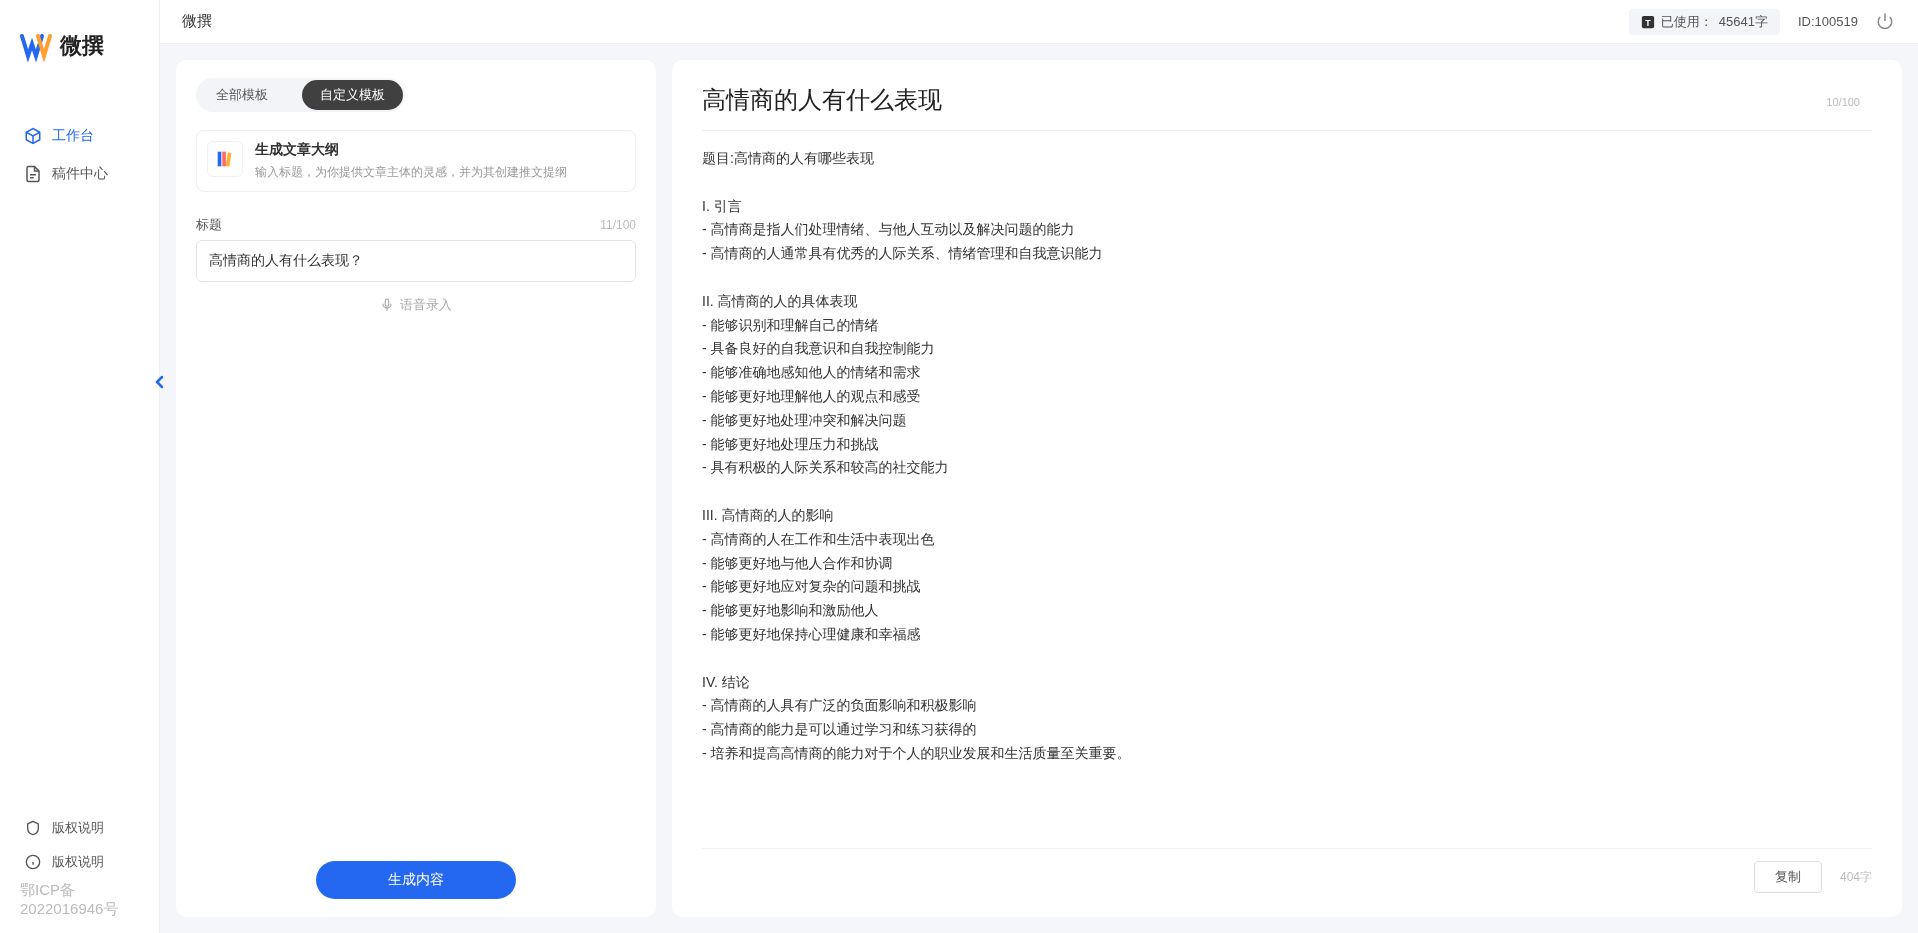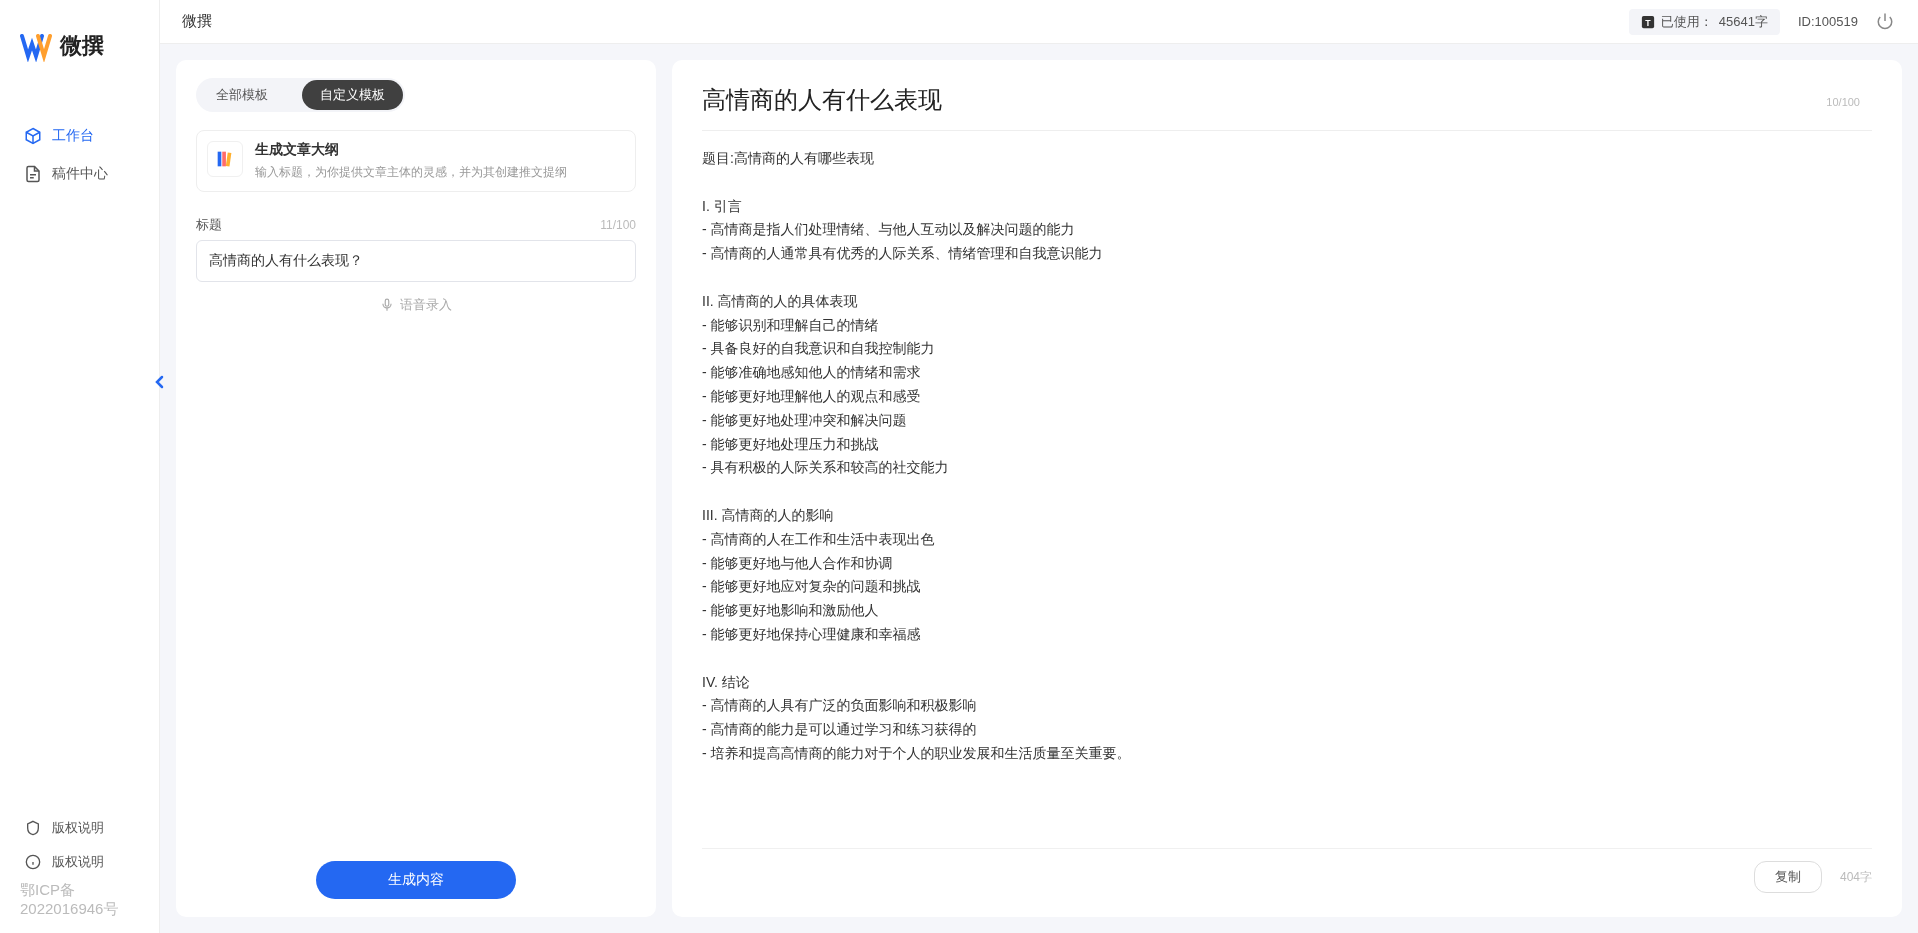--- a/index.html
+++ b/index.html
@@ -51,21 +51,21 @@
     .left-spacer { flex: 1; }
     .generate-btn { width: 200px; margin: 0 auto; padding: 10px; background: #2468f2; color: #fff; border: none; border-radius: 20px; font-size: 14px; cursor: pointer; }
     
     
     .right-panel { flex: 1; background: #fff; border-radius: 10px; padding: 24px 30px; display: flex; flex-direction: column; }
     .output-header { position: relative; border-bottom: 1px solid #eee; padding-bottom: 14px; margin-bottom: 16px; }
     .output-title { font-size: 24px; font-weight: 500; color: #222; font-family: Liberation Serif, serif; }
     .output-count-top { position: absolute; right: 12px; top: 12px; font-size: 11px; color: #bbb; }
     .output-body { flex: 1; font-size: 14px; line-height: 1.7; color: #333; white-space: pre-line; overflow-y: auto; }
     .output-footer { display: flex; justify-content: flex-end; align-items: center; gap: 18px; padding-top: 12px; border-top: 1px solid #f0f0f0; margin-top: 12px; }
-    .copy-btn { padding: 6px 20px; border: 1px solid #ddd; background: #fff; border-radius: 12px; font-size: 13px; color: #555; cursor: pointer; }
+    .copy-btn { padding: 6px 20px; border: 1px solid #ddd; background: #fff; border-radius: 4px; font-size: 13px; color: #555; cursor: pointer; }
     .char-count { font-size: 12px; color: #bbb; }
     
     svg { display: block; }
   </style>
 </head>
 <body>
 
 <div class="app">
 
   <aside class="sidebar">

